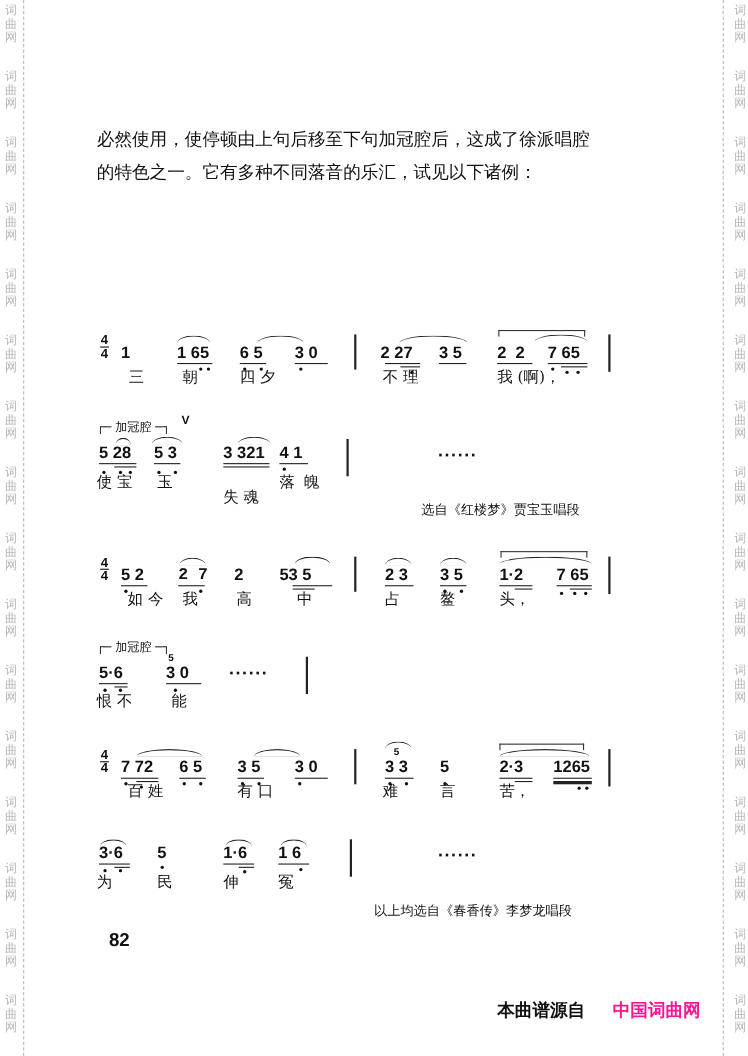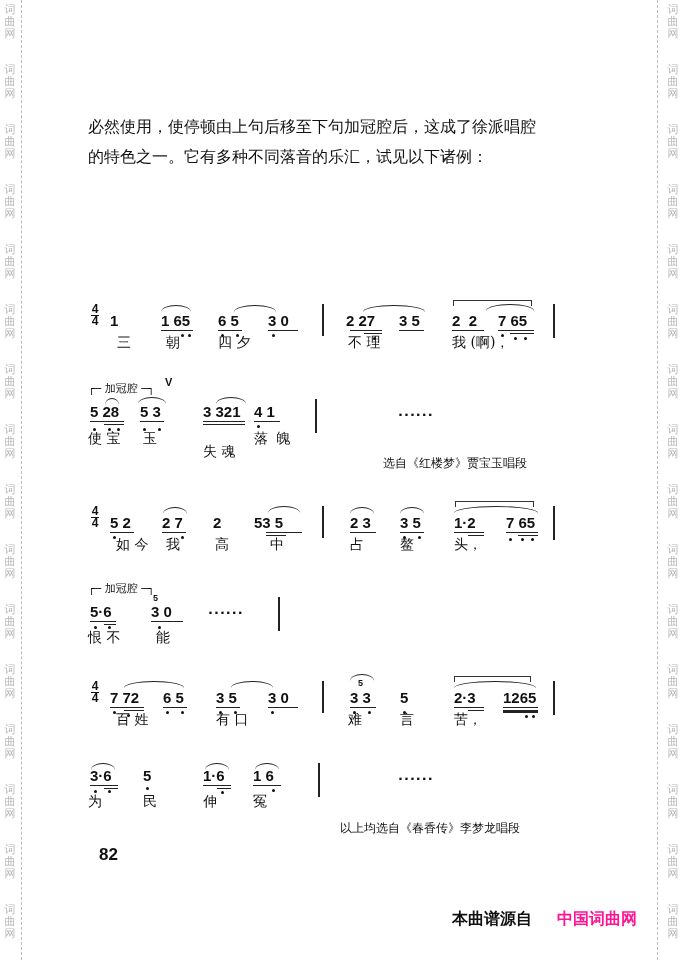--- a/index.html
+++ b/index.html
@@ -149,21 +149,21 @@
   <span class="lyric" style="left:115px;top:66px;">失 魂</span>
   <span class="lyric" style="left:166px;top:53px;font-family:Liberation Mono, monospace;">落 魄</span>
 </div>
 <div class="source" style="left:383px;top:455px;">选自《红楼梦》贾宝玉唱段</div>
 
 <div class="score-line" style="top:492px;">
   <div class="ts" style="left:2px;top:14px;"><span>4</span><span class="bar"></span><span>4</span></div>
   <span class="note" style="left:22px;">5 2</span>
   <div class="ul" style="left:22px;top:40px;width:24px;"></div>
   <div class="dot" style="left:25px;top:44px;"></div>
-  <span class="note" style="left:74px;">2 7</span>
+  <span class="note" style="left:74px;font-family:Liberation Mono, monospace;">2 7</span>
   <div class="arc" style="left:75px;top:15px;width:24px;"></div>
   <div class="ul" style="left:74px;top:40px;width:24px;"></div>
   <div class="dot" style="left:93px;top:44px;"></div>
   <span class="note" style="left:125px;">2</span>
   <span class="note" style="left:166px;">53 5</span>
   <div class="arc" style="left:180px;top:14px;width:32px;"></div>
   <div class="ul" style="left:178px;top:40px;width:36px;"></div>
     <div class="ul" style="left:178px;top:43px;width:20px;"></div>
   <div class="barline" style="left:234px;top:14px;height:32px;"></div>
   <span class="note" style="left:262px;">2 3</span>

